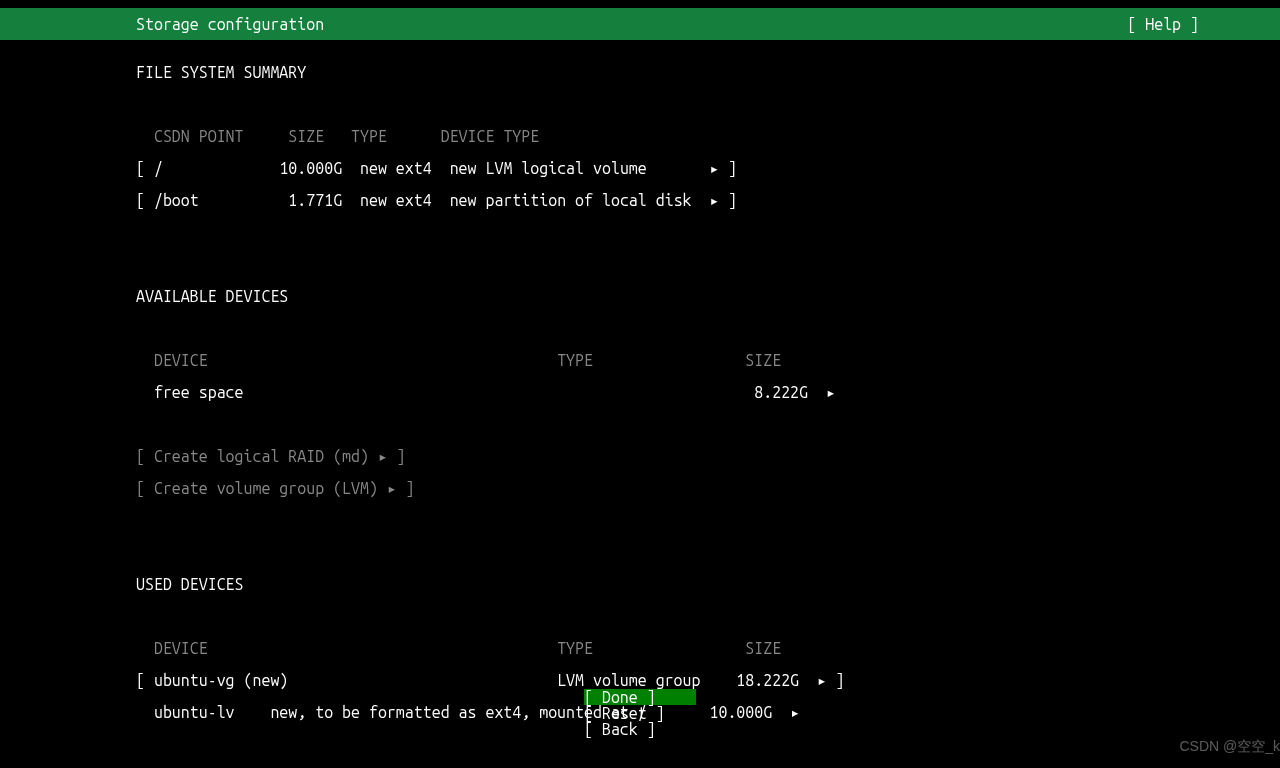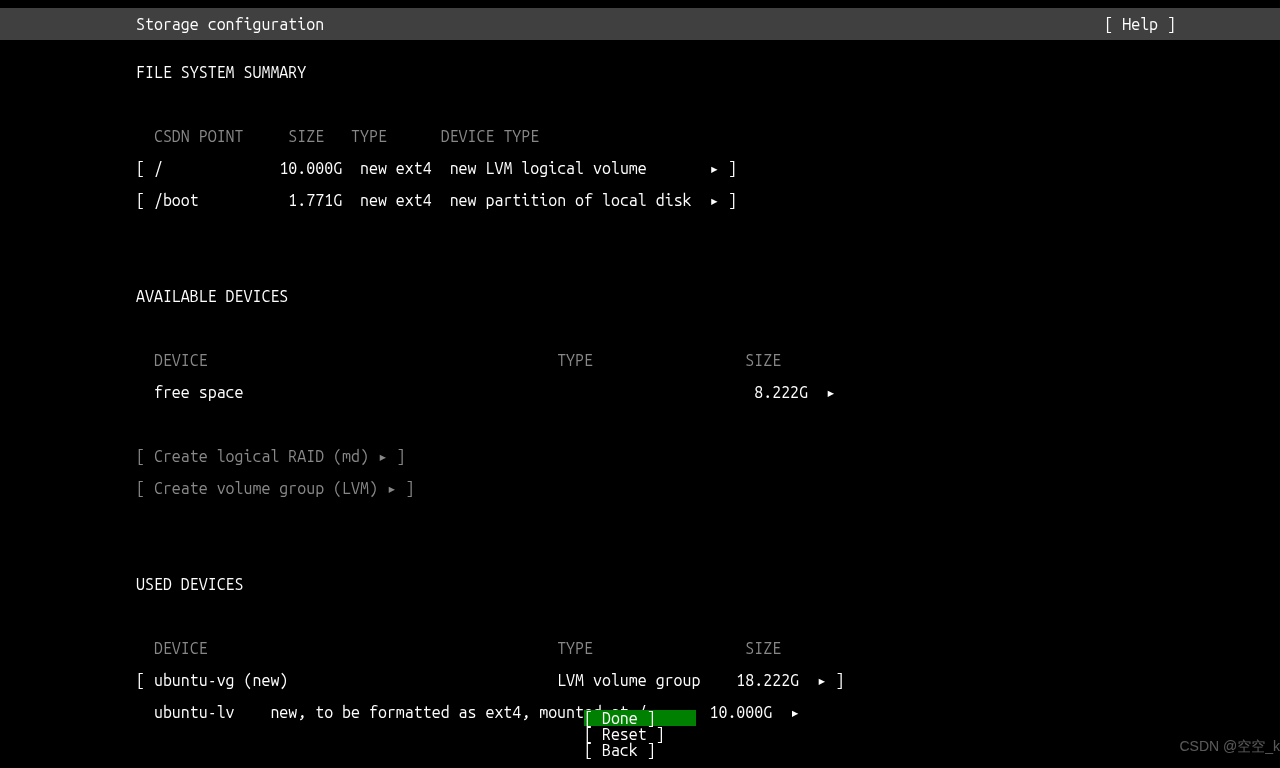--- a/index.html
+++ b/index.html
@@ -7,49 +7,49 @@
     padding: 0;
     width: 1280px;
     height: 768px;
     background: #000;
     color: #fff;
     font-family: "Ubuntu Mono", "DejaVu Sans Mono", "Consolas", monospace;
     font-size: 16px;
     overflow: hidden;
   }
   .header {
-    background: #404040;
+    background: #15803d;
     color: #fff;
     height: 32px;
     line-height: 32px;
     display: flex;
     justify-content: space-between;
     padding: 0 0;
     margin-top: 8px;
   }
   .header-left { padding-left: 136px; }
-  .header-right { padding-right: 104px; margin-left: 28px; }
+  .header-right { padding-right: 81px; margin-left: 28px; }
   .content {
     padding: 8px 0 0 136px;
     white-space: pre;
     line-height: 16px;
   }
   .section-title {
     color: #ffffff;
     margin-bottom: 0;
   }
   .dim { color: #888; }
   .row { display: block; height: 16px; }
   .blank { height: 16px; }
   .tri { }
   .buttons {
     position: absolute;
     left: 0;
     width: 1280px;
-    top: 710px;
+    top: 689px;
     text-align: center;
   }
   .btn {
     width: 112px;
     margin: 0 auto;
     height: 16px;
     line-height: 16px;
     text-align: left;
   }
   .btn-done {

